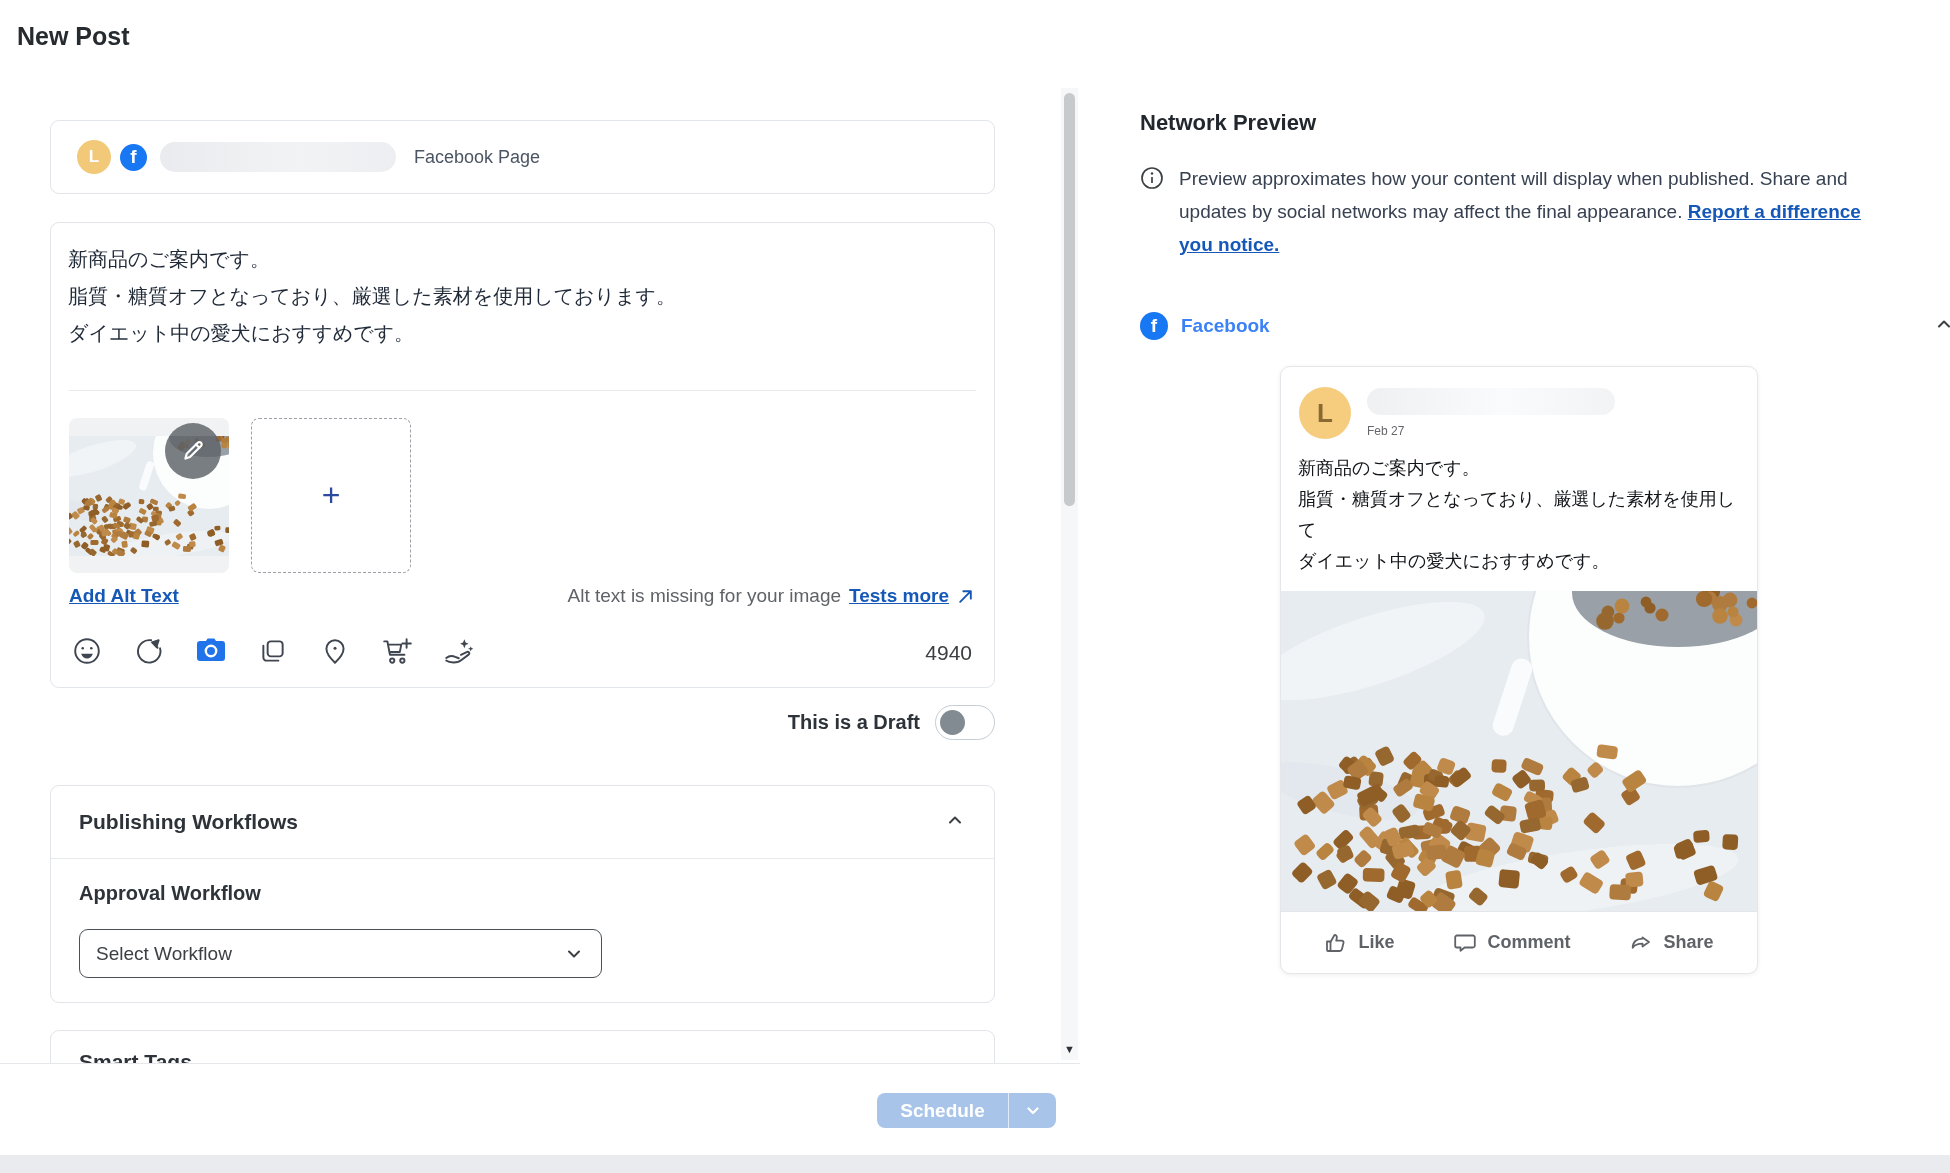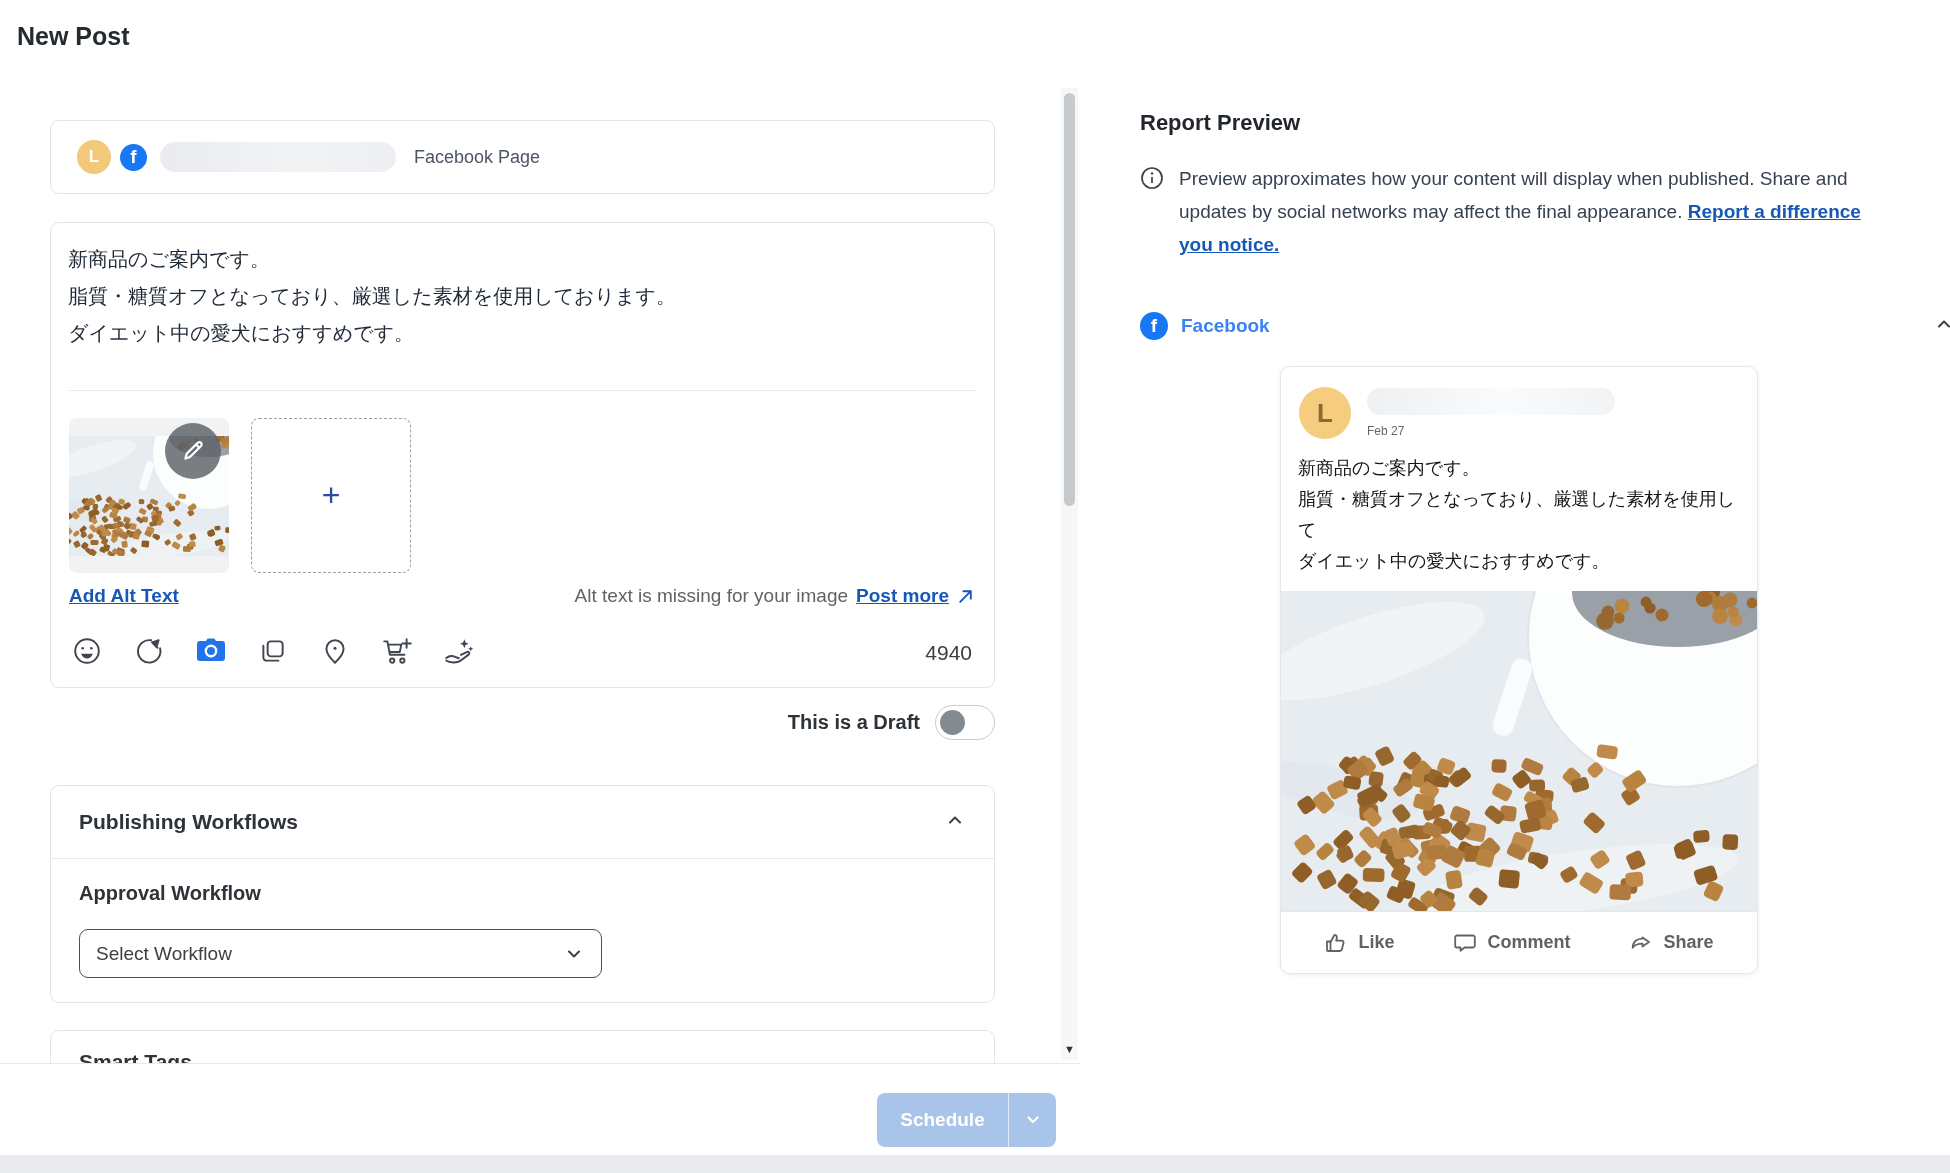--- a/index.html
+++ b/index.html
@@ -64,21 +64,21 @@
   .next-card { left:50px; top:960px; width:945px; height:33px; overflow:hidden; border-bottom:none; border-bottom-left-radius:0; border-bottom-right-radius:0; }
   .next-title { position:absolute; left:28px; top:19px; font-size:21px; font-weight:700; color:#2d3339; }
 
   
   .scrollbar { position:absolute; left:1061px; top:88px; width:17px; height:972px; background:#f6f7f8; }
   .scroll-thumb { position:absolute; left:3px; top:5px; width:11px; height:413px; border-radius:6px; background:#c7cacd; cursor:pointer; }
   .scroll-down { position:absolute; left:0; bottom:2px; width:17px; height:18px; display:flex; align-items:center; justify-content:center; font-size:11px; color:#2d3339; cursor:pointer; background:none; border:none; }
 
   
   .left-footer { position:absolute; left:0; top:1063px; width:1080px; height:92px; background:#fff; border-top:1px solid #e5e7eb; }
-  .schedule-group { position:absolute; right:24px; top:29px; display:flex; height:54px; border-radius:8px; overflow:hidden; }
+  .schedule-group { position:absolute; right:24px; top:29px; display:flex; height:35px; border-radius:8px; overflow:hidden; }
   .schedule-main { width:131px; background:#a9c4e9; color:#fff; font-size:19px; font-weight:700; border:none; cursor:pointer; font-family:inherit; }
   .schedule-caret { width:48px; background:#a9c4e9; border:none; border-left:1px solid rgba(255,255,255,.65); display:flex; align-items:center; justify-content:center; cursor:pointer; }
   .schedule-caret svg { stroke:#fff; fill:none; stroke-width:2.2; stroke-linecap:round; stroke-linejoin:round; }
 
   .bottom-strip { position:absolute; left:0; top:1155px; width:1950px; height:18px; background:#e9ebee; }
 
   
   .right-pane { position:absolute; left:1080px; top:0; width:870px; height:1155px; background:#fff; }
   .np-title { position:absolute; left:60px; top:110px; font-size:22px; font-weight:700; color:#22272e; }
   .np-info { position:absolute; left:60px; top:162px; width:740px; display:flex; gap:15px; }
@@ -313,21 +313,21 @@
         </button>
       </div>
       <div class="add-box">
         <span>+</span>
       </div>
 
       <div class="alt-row">
         <a class="alt-link">Add Alt Text</a>
         <div class="alt-warn">
           <span>Alt text is missing for your image</span>
-          <a class="learn-more">Post more</a>
+          <a class="learn-more">Tests more</a>
           <svg width="17" height="17" viewBox="0 0 16 16" style="stroke:#1558b8;fill:none;stroke-width:1.8;stroke-linecap:round;stroke-linejoin:round">
               <path d="M3 13L13 3M6 3h7v7"></path>
             </svg>
         </div>
       </div>
 
       <div class="toolbar">
         <button class="tool">
           <svg width="30" height="30" viewBox="0 0 28 28">
               <circle cx="14" cy="14" r="11"></circle>
@@ -425,21 +425,21 @@
       <button class="schedule-main">Schedule</button>
       <button class="schedule-caret">
         <svg width="20" height="20" viewBox="0 0 20 20">
             <path d="M5.5 7.5l4.5 4.5 4.5-4.5"></path>
           </svg>
       </button>
     </div>
   </div>
 
   <div class="right-pane">
-    <div class="np-title">Report Preview</div>
+    <div class="np-title">Network Preview</div>
 
     <div class="np-info">
       <span class="info-icon">
         <svg width="24" height="24" viewBox="0 0 24 24">
             <circle cx="12" cy="12" r="10"></circle>
             <path d="M12 11v6"></path>
             <circle cx="12" cy="7.5" r="1.2" fill="#3c4043" stroke="none"></circle>
           </svg>
       </span>
       <div class="np-info-text">

